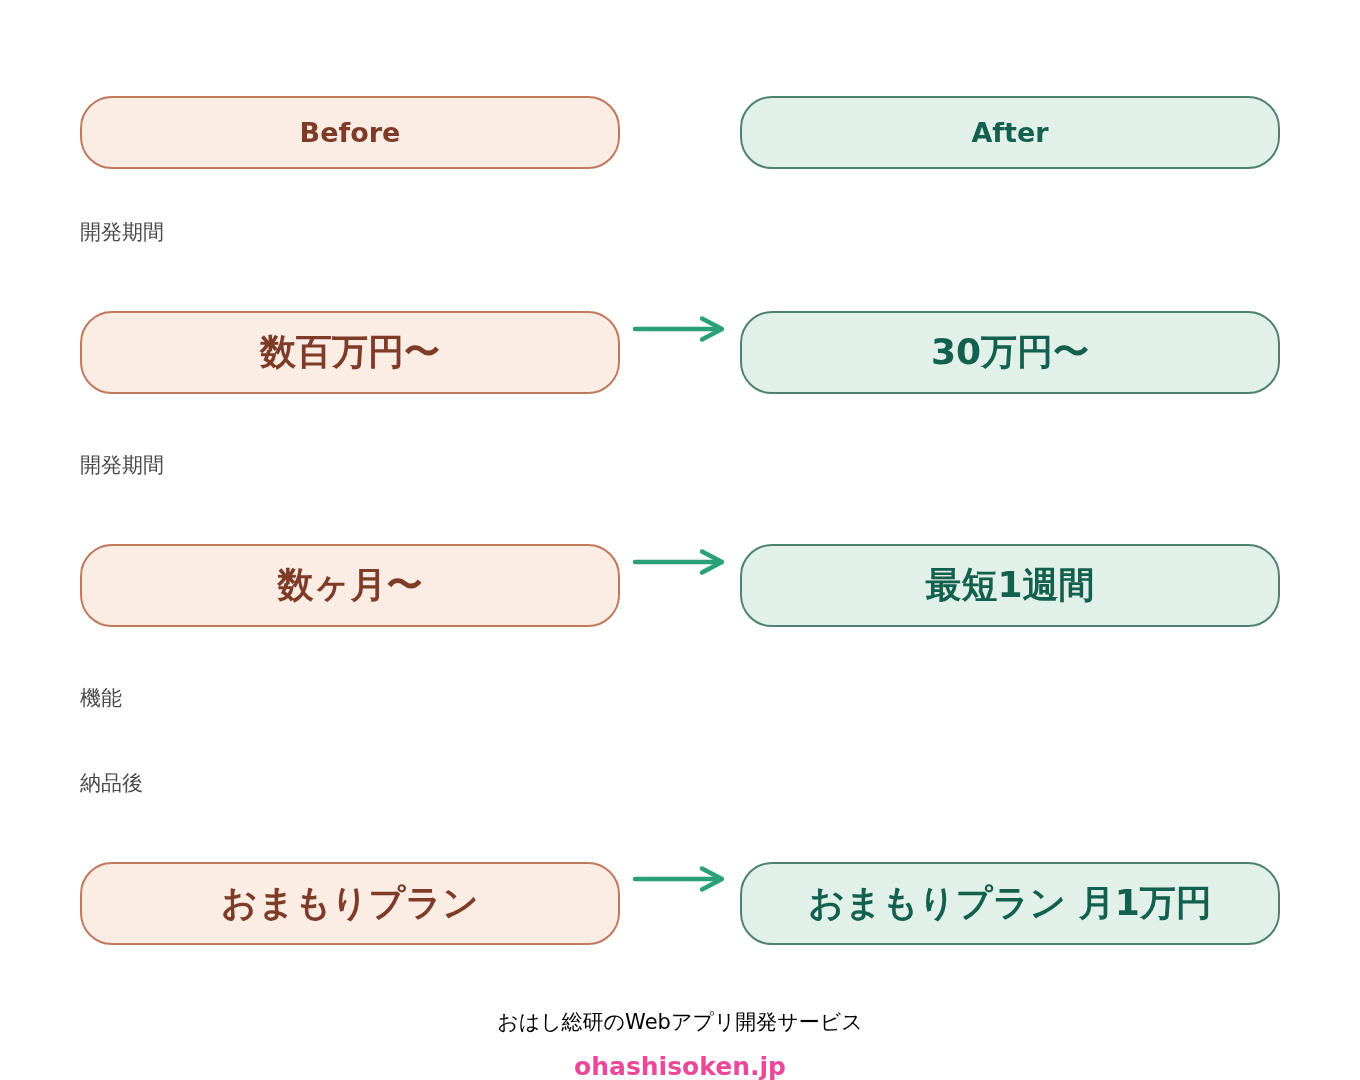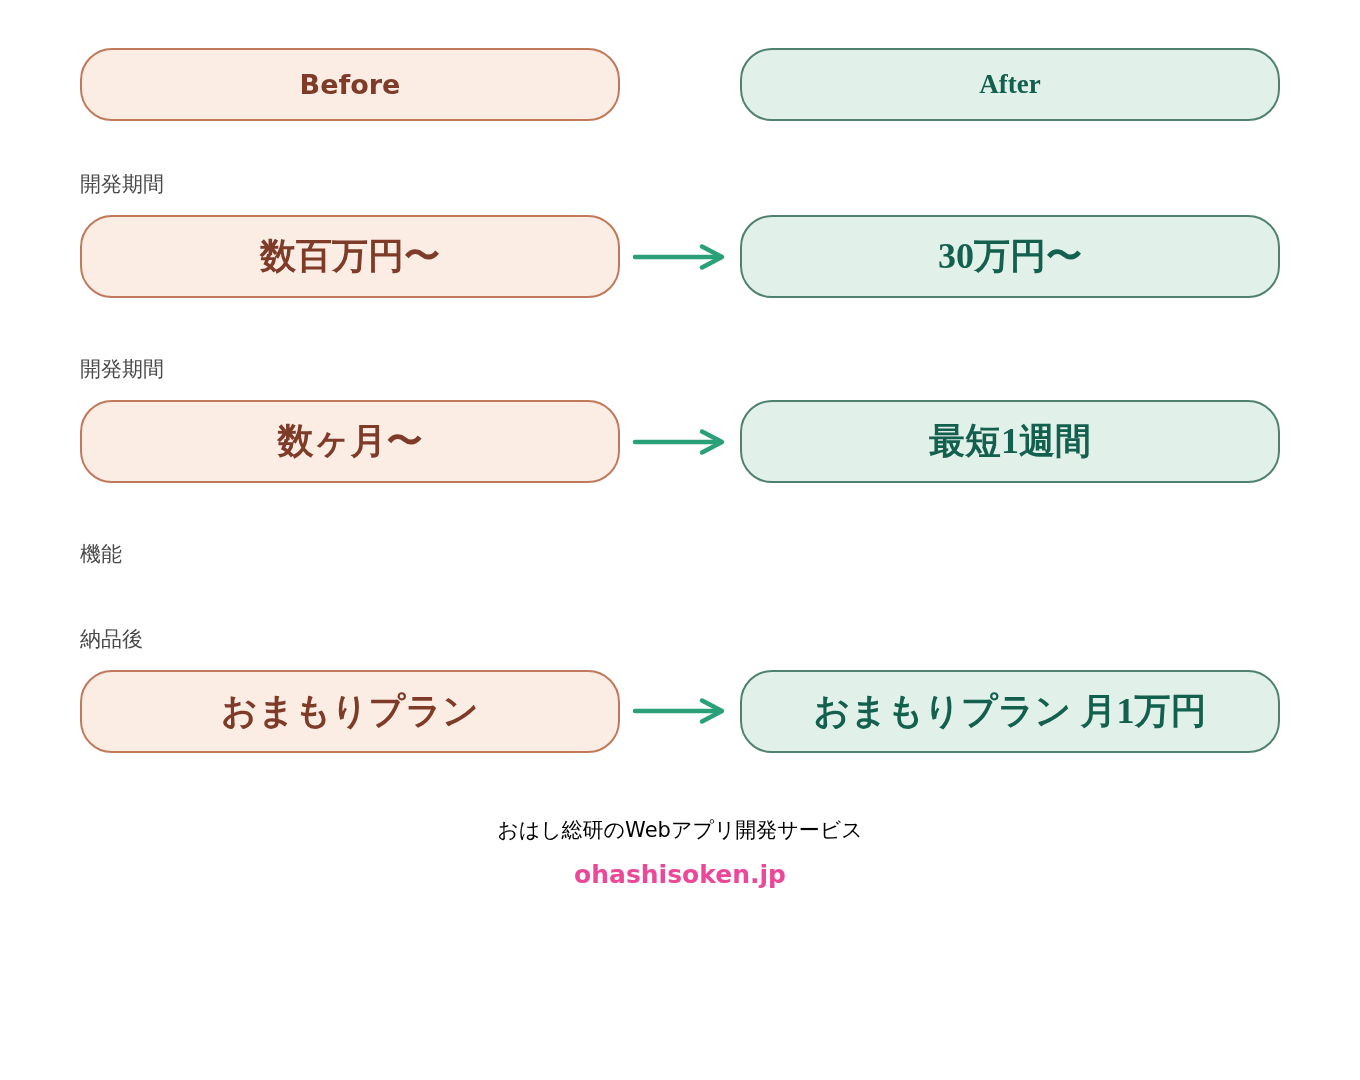--- a/index.html
+++ b/index.html
@@ -19,33 +19,33 @@
     align-items: center;
   }
   .box {
     width: 540px;
     border-radius: 32px;
     display: flex;
     align-items: center;
     justify-content: center;
     text-align: center;
     font-weight: 700;
+    margin-top: 48px;
   }
   .box.header { height: 73px; font-size: 27px; }
   .box.content { height: 83px; font-size: 36px; }
   .box.before {
     background: #fbece4;
     border: 2px solid #c1795b;
     color: #7e3b27;
   }
   .box.after {
     background: #e1f1e9;
     border: 2px solid #4f8170;
     color: #14604f;
-    font-family: Liberation Serif, serif;
   }
   .section { margin-top: 51px; }
   .section + .section { margin-top: 59px; }
   .section-label {
     font-size: 21px;
     font-weight: 400;
     color: #4a4a4a;
     margin-bottom: 18px;
     line-height: 1.2;
   }

